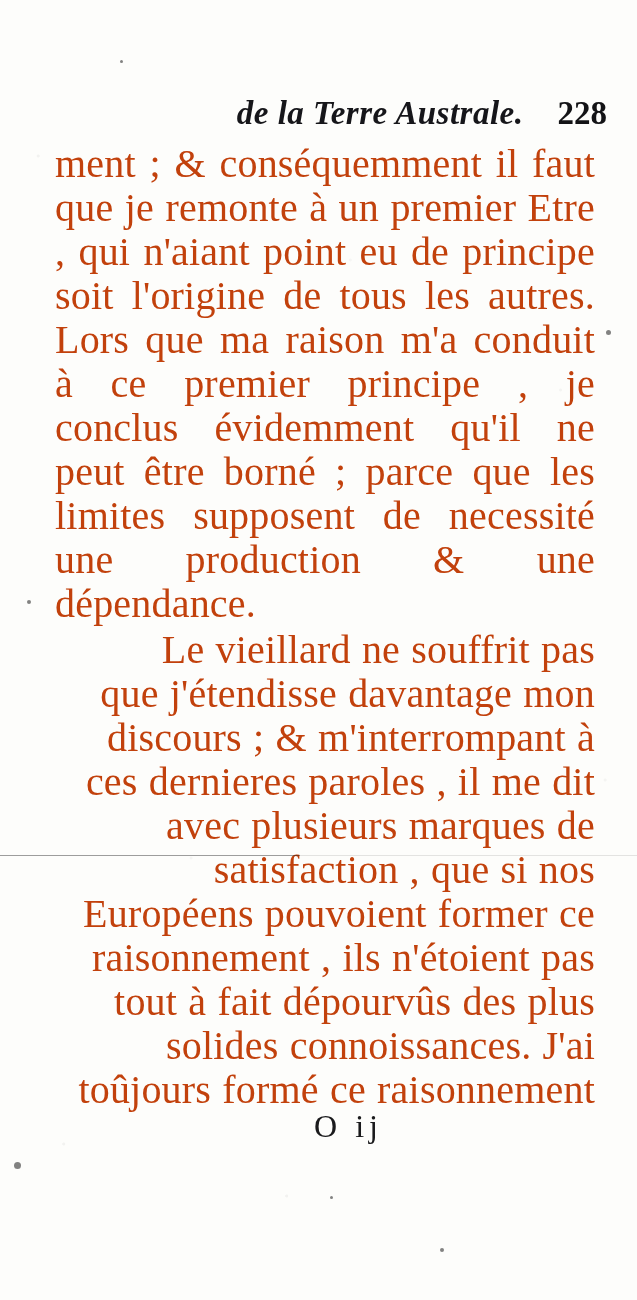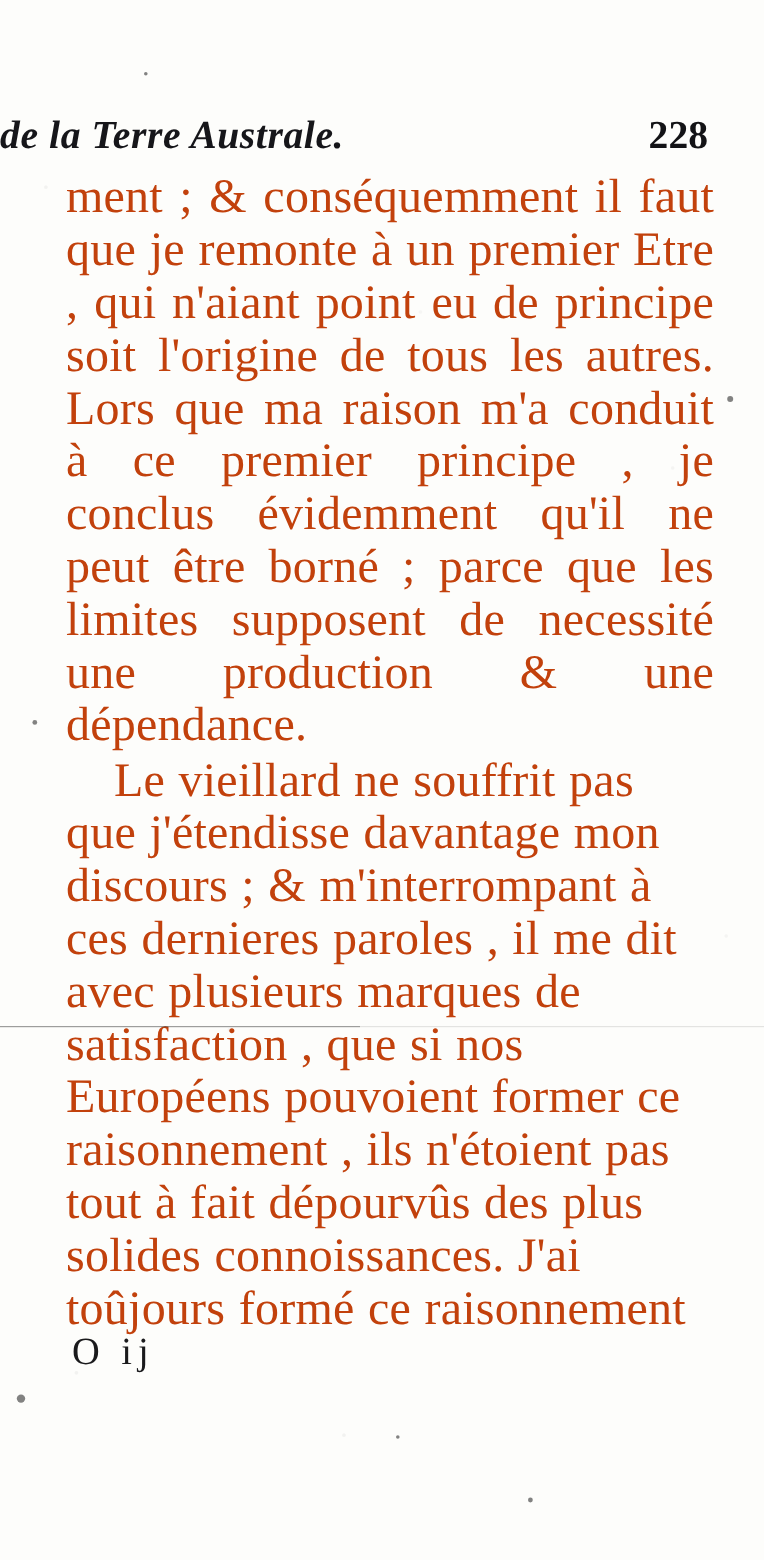--- a/index.html
+++ b/index.html
@@ -46,22 +46,22 @@
     height: 1300px;
   }
   
   .header-line {
     position: absolute;
     left: 0;
     top: 95px;
     width: 637px;
     display: flex;
     align-items: baseline;
-    justify-content: space-between;
-    padding-right: 47px;
+    justify-content: flex-end;
+    padding-right: 30px;
     box-sizing: border-box;
   }
   .head-title {
     font-family: "Liberation Serif", serif;
     font-style: italic;
     font-weight: bold;
     font-size: 33px;
     letter-spacing: 0.5px;
     color: #16161a;
     margin-right: 34px;
@@ -93,29 +93,29 @@
     letter-spacing: 0.2px;
     -webkit-font-smoothing: none;
   }
   .para + .para {
     margin-top: 2px;
   }
   .para.indent {
     text-indent: 40px;
   }
   .para:last-child {
-    text-align: left;
+    text-align: right;
   }
   
   .signature {
     position: absolute;
     left: 0;
     top: 1108px;
     width: 637px;
-    text-align: left;
+    text-align: center;
     padding-left: 60px;
     box-sizing: border-box;
   }
   .signature-text {
     font-family: "Liberation Serif", serif;
     font-size: 32px;
     color: #1a1a1c;
     letter-spacing: 5px;
   }
   

